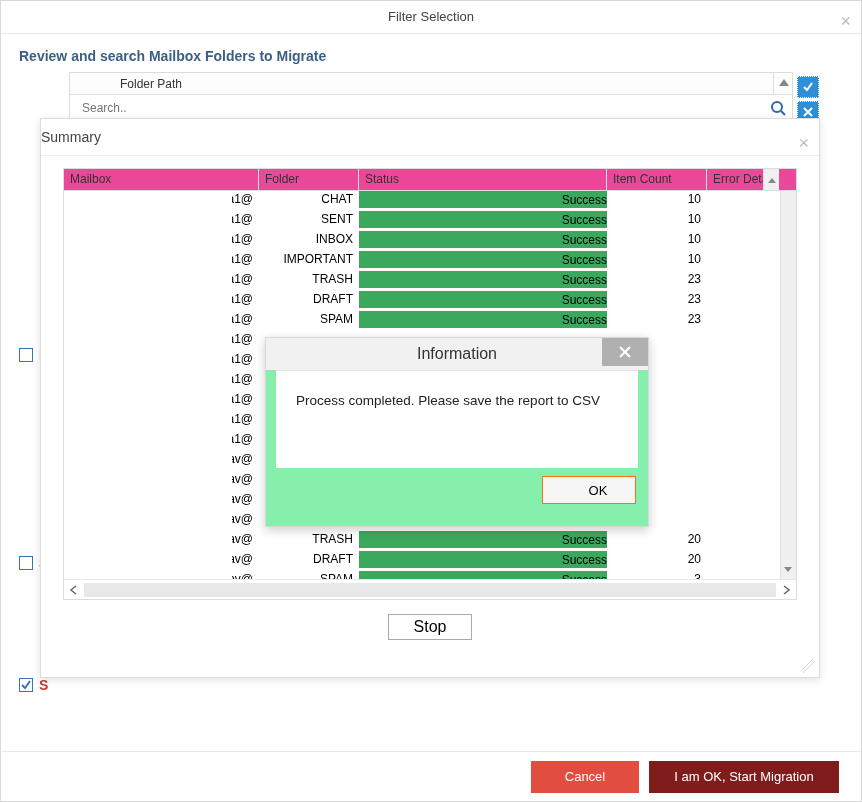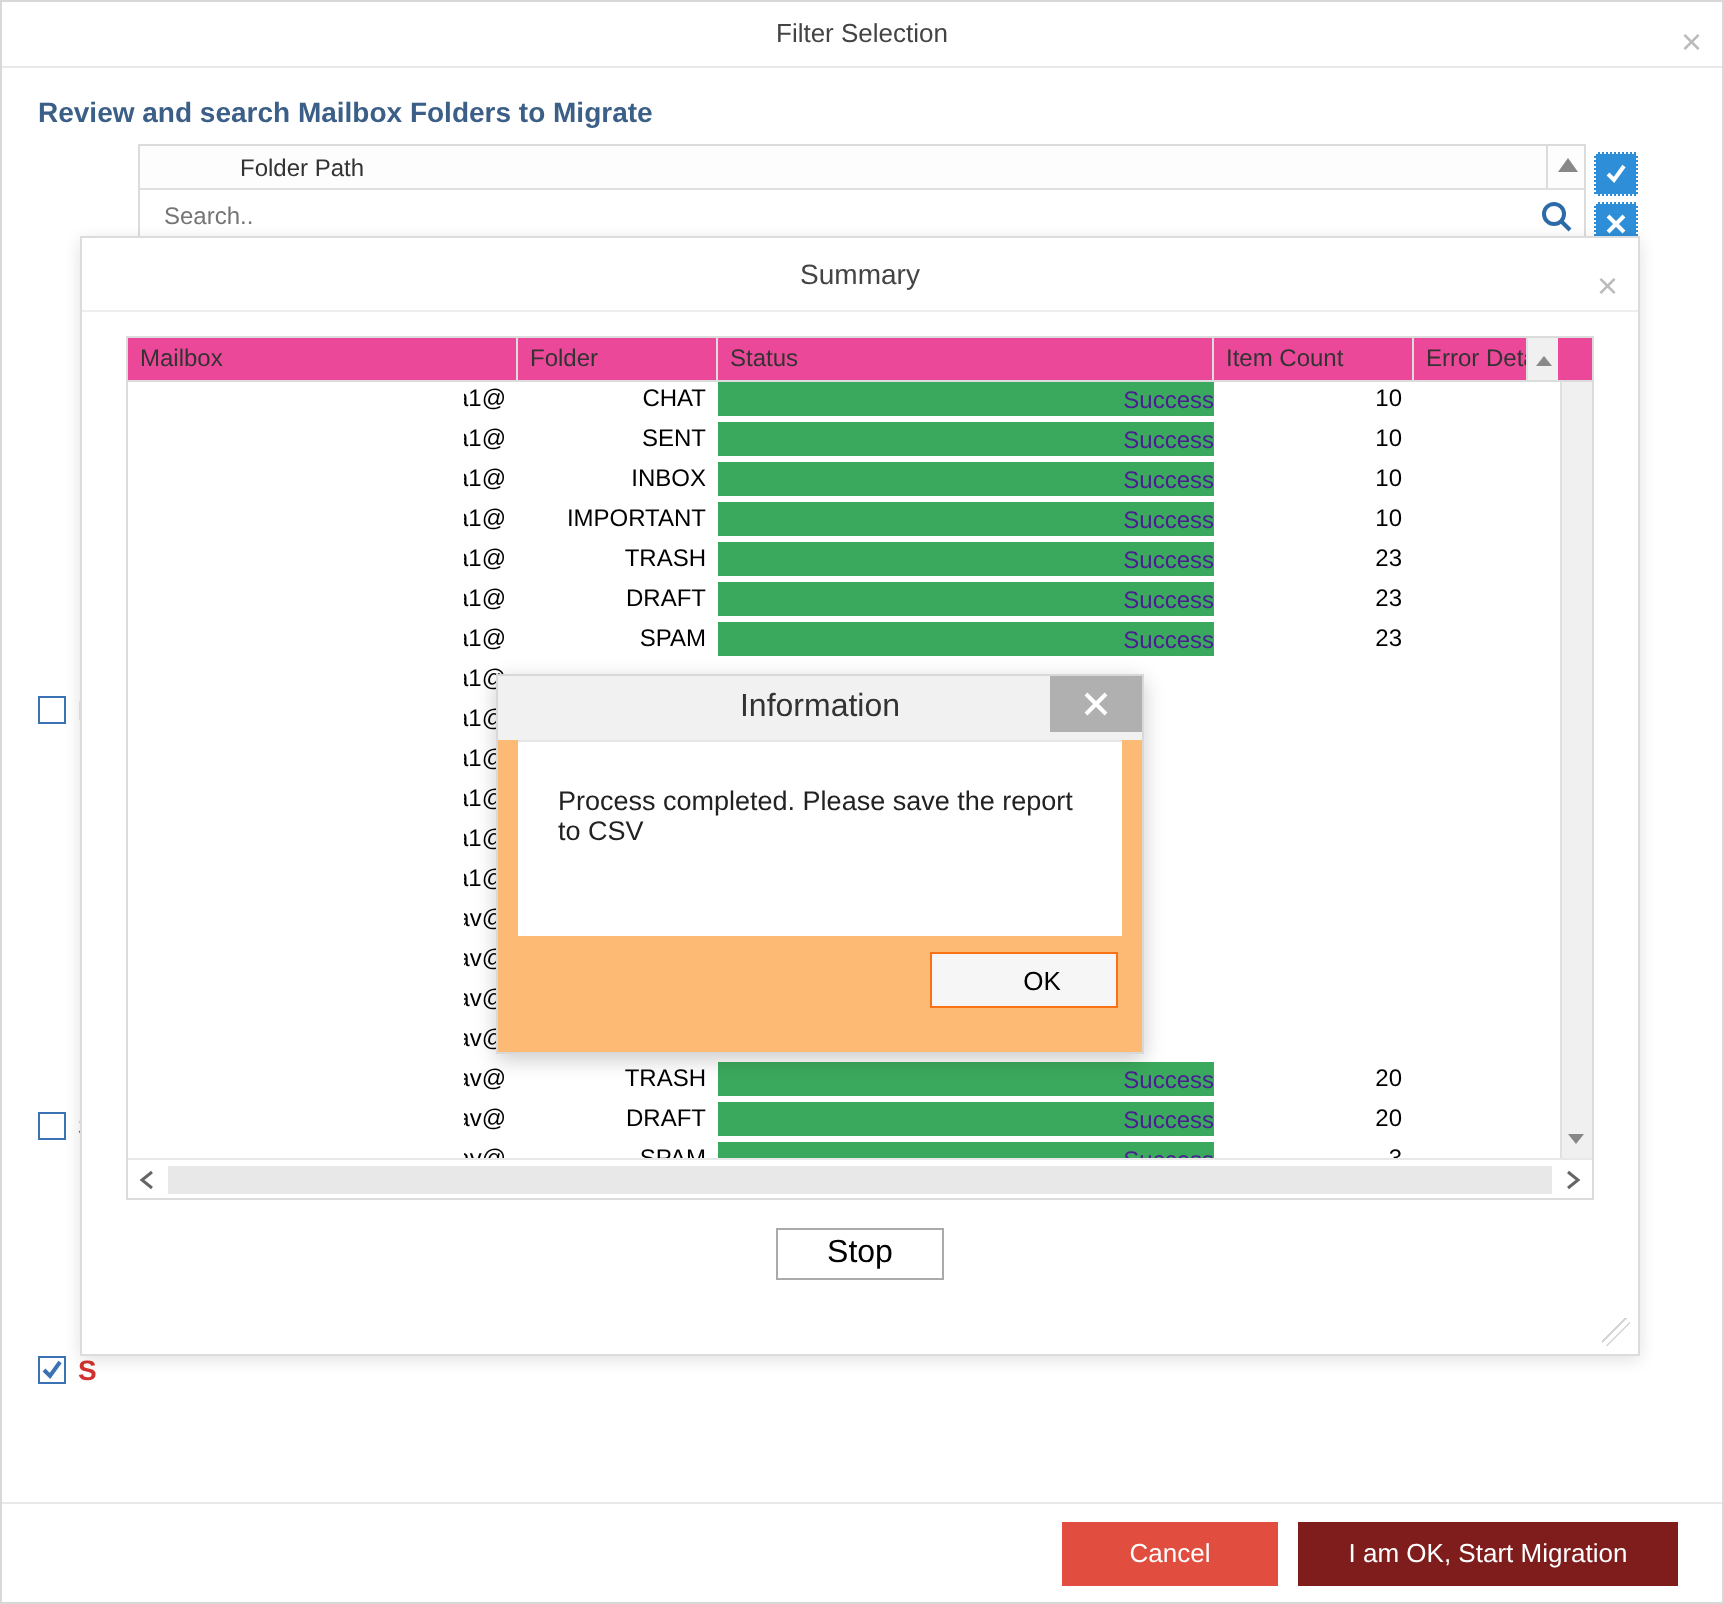--- a/index.html
+++ b/index.html
@@ -81,21 +81,21 @@
     background:#7f1d1d; color:#fff; border:none; width:190px; height:32px;
     font-size:13px; cursor:pointer;
   }
 
   
   .summary-dialog {
     position:absolute; left:40px; top:118px; width:780px; height:560px;
     background:#fff; border:1px solid #dcdcdc; box-shadow:0 2px 8px rgba(0,0,0,0.12);
   }
   .summary-title {
-    text-align:center; font-size:14px; color:#444; height:36px; line-height:36px;
+    text-align:left; font-size:14px; color:#444; height:36px; line-height:36px;
     position:relative;
   }
   .summary-title .close-x {
     position:absolute; right:10px; top:6px; font-size:18px; color:#bbb; cursor:pointer;
   }
   .summary-sep { height:1px; background:#eee; }
   .grid-wrap {
     margin:12px 22px 0 22px; border:1px solid #dcdcdc; position:relative;
     height:432px;
   }
@@ -122,21 +122,21 @@
   .row { display:flex; height:20px; font-size:12px; }
   .cell { padding:1px 6px; overflow:hidden; white-space:nowrap; }
   .mailbox-cell { width:195px; position:relative; }
   .mailbox-cell::after {
     content:""; position:absolute; left:28px; top:0; width:140px; height:100%;
     background:linear-gradient(to right, rgba(255,255,255,0) 0%, #fff 40%);
   }
   .folder-cell { width:100px; }
   .status-cell { width:248px; }
   .status-pill {
-    background:#3ba95d; color:#4c1d95; display:block; height:18px;
+    background:#3ba95d; color:#000000; display:block; height:18px;
     line-height:18px; padding-left:6px; font-size:12px; border-bottom:1px solid #fff;
   }
   .count-cell { width:100px; }
   .error-cell { width:56px; }
 
   .grid-body .vscroll-track {
     position:absolute; right:0; top:0; width:16px; height:100%;
     background:#f0f0f0; border-left:1px solid #e0e0e0;
   }
   .grid-body .vscroll-down {
@@ -161,22 +161,22 @@
     font-size:16px; cursor:pointer;
   }
   .resize-grip {
     position:absolute; right:4px; bottom:4px; width:14px; height:14px; opacity:0.35;
     background:
       linear-gradient(135deg, transparent 0 8px,#888 8px 9px,transparent 9px 11px,#888 11px 12px,transparent 12px);
   }
 
   
   .info-popup {
-    position:absolute; left:248px; top:337px; width:324px; height:190px;
-    background:#fdba74; border:1px solid #d8d8d8; box-shadow:0 3px 10px rgba(0,0,0,0.2);
+    position:absolute; left:265px; top:337px; width:384px; height:190px;
+    background:#86efac; border:1px solid #d8d8d8; box-shadow:0 3px 10px rgba(0,0,0,0.2);
     z-index:10;
   }
   .info-title-row {
     height:32px; display:flex; align-items:center; justify-content:center;
     position:relative; background:#f1f1f1;
   }
   .info-title-row .t { font-size:16px; color:#333; }
   .info-close {
     position:absolute; right:0; top:0; width:46px; height:28px;
     background:#b0b0b0; color:#fff; display:flex; align-items:center;

